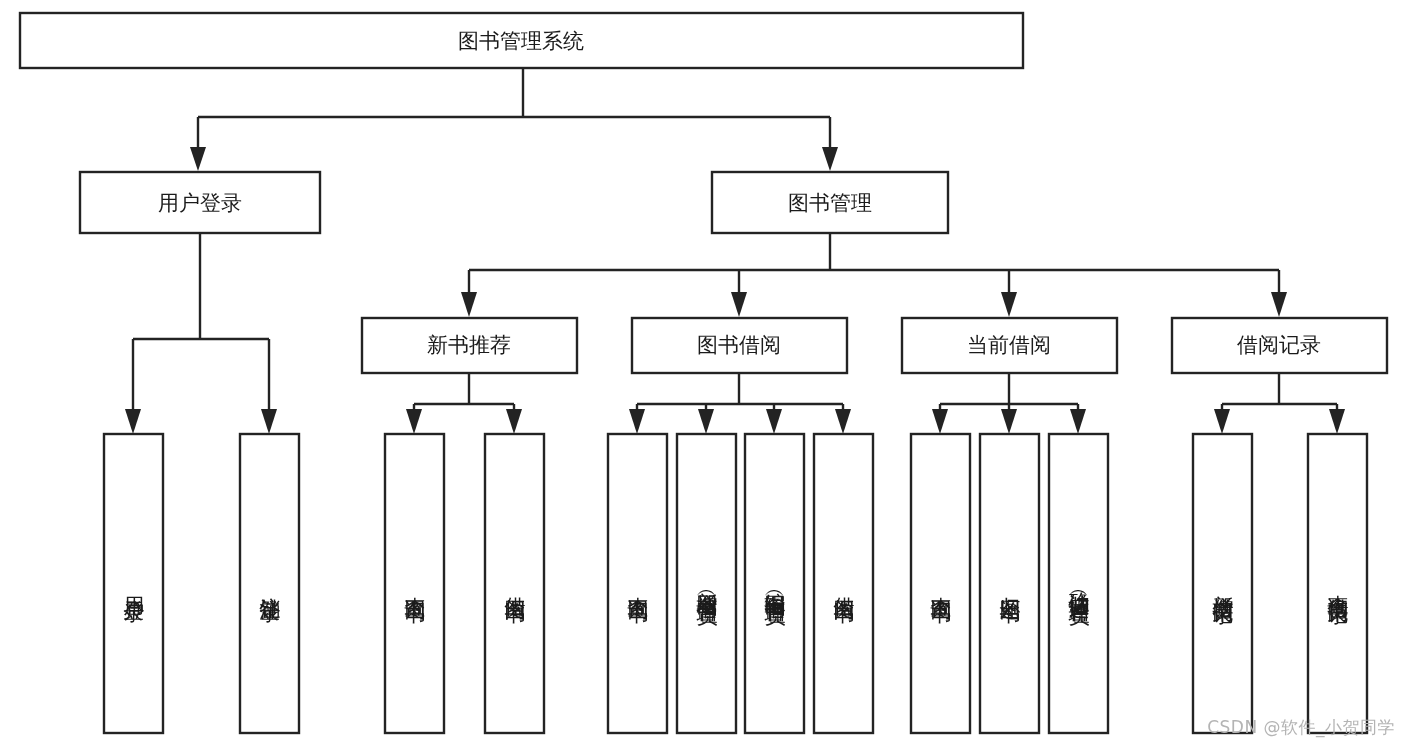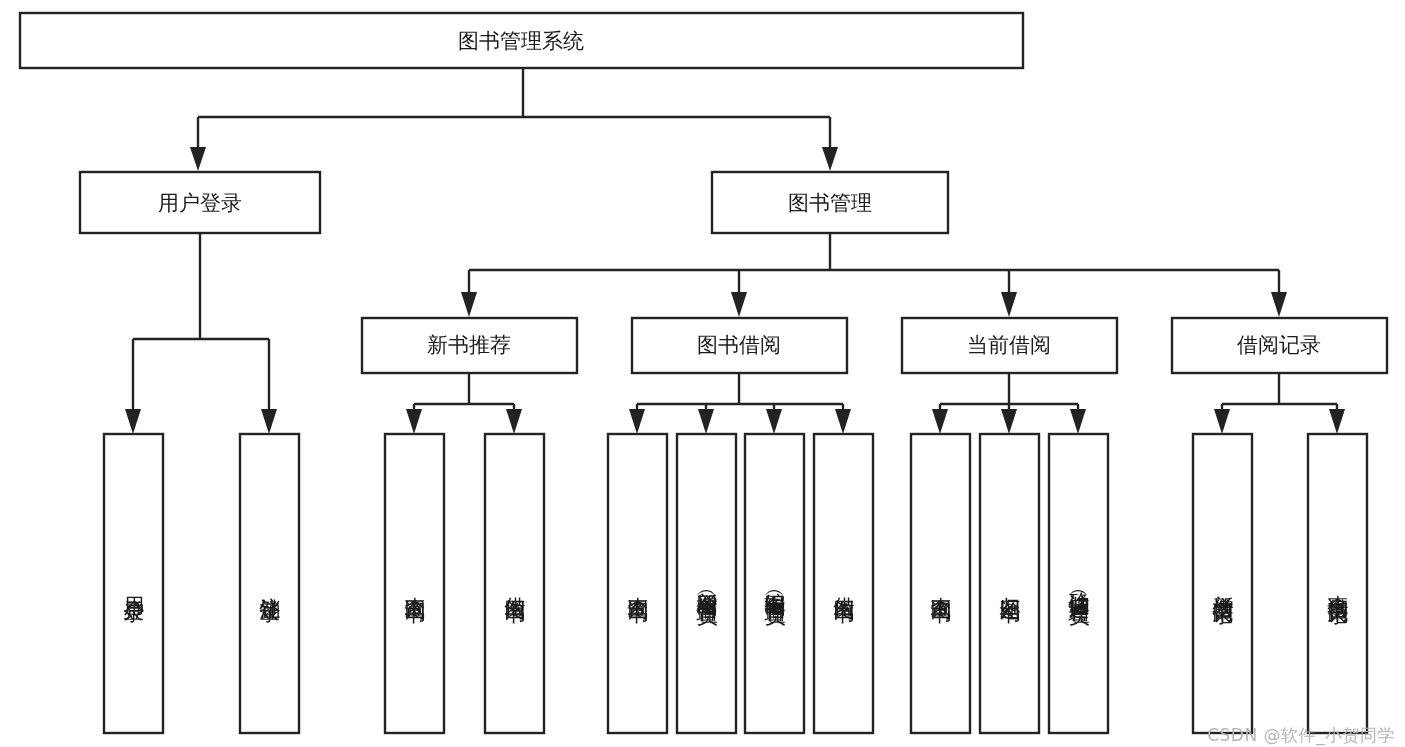--- a/index.html
+++ b/index.html
@@ -57,21 +57,21 @@
     line-height: 1.18;
     letter-spacing: 2px;
     color: #1b1b1b;
     white-space: nowrap;
     text-align: center;
     pointer-events: none;
   }
   .watermark {
     position: absolute;
     right: 10px;
-    bottom: 0;
+    bottom: 8px;
     font-family: "DejaVu Sans", "Liberation Sans", sans-serif;
     font-size: 17px;
     color: #b4b4b4;
     letter-spacing: 0.5px;
     user-select: none;
   }
 </style>
 </head>
 <body>
 

